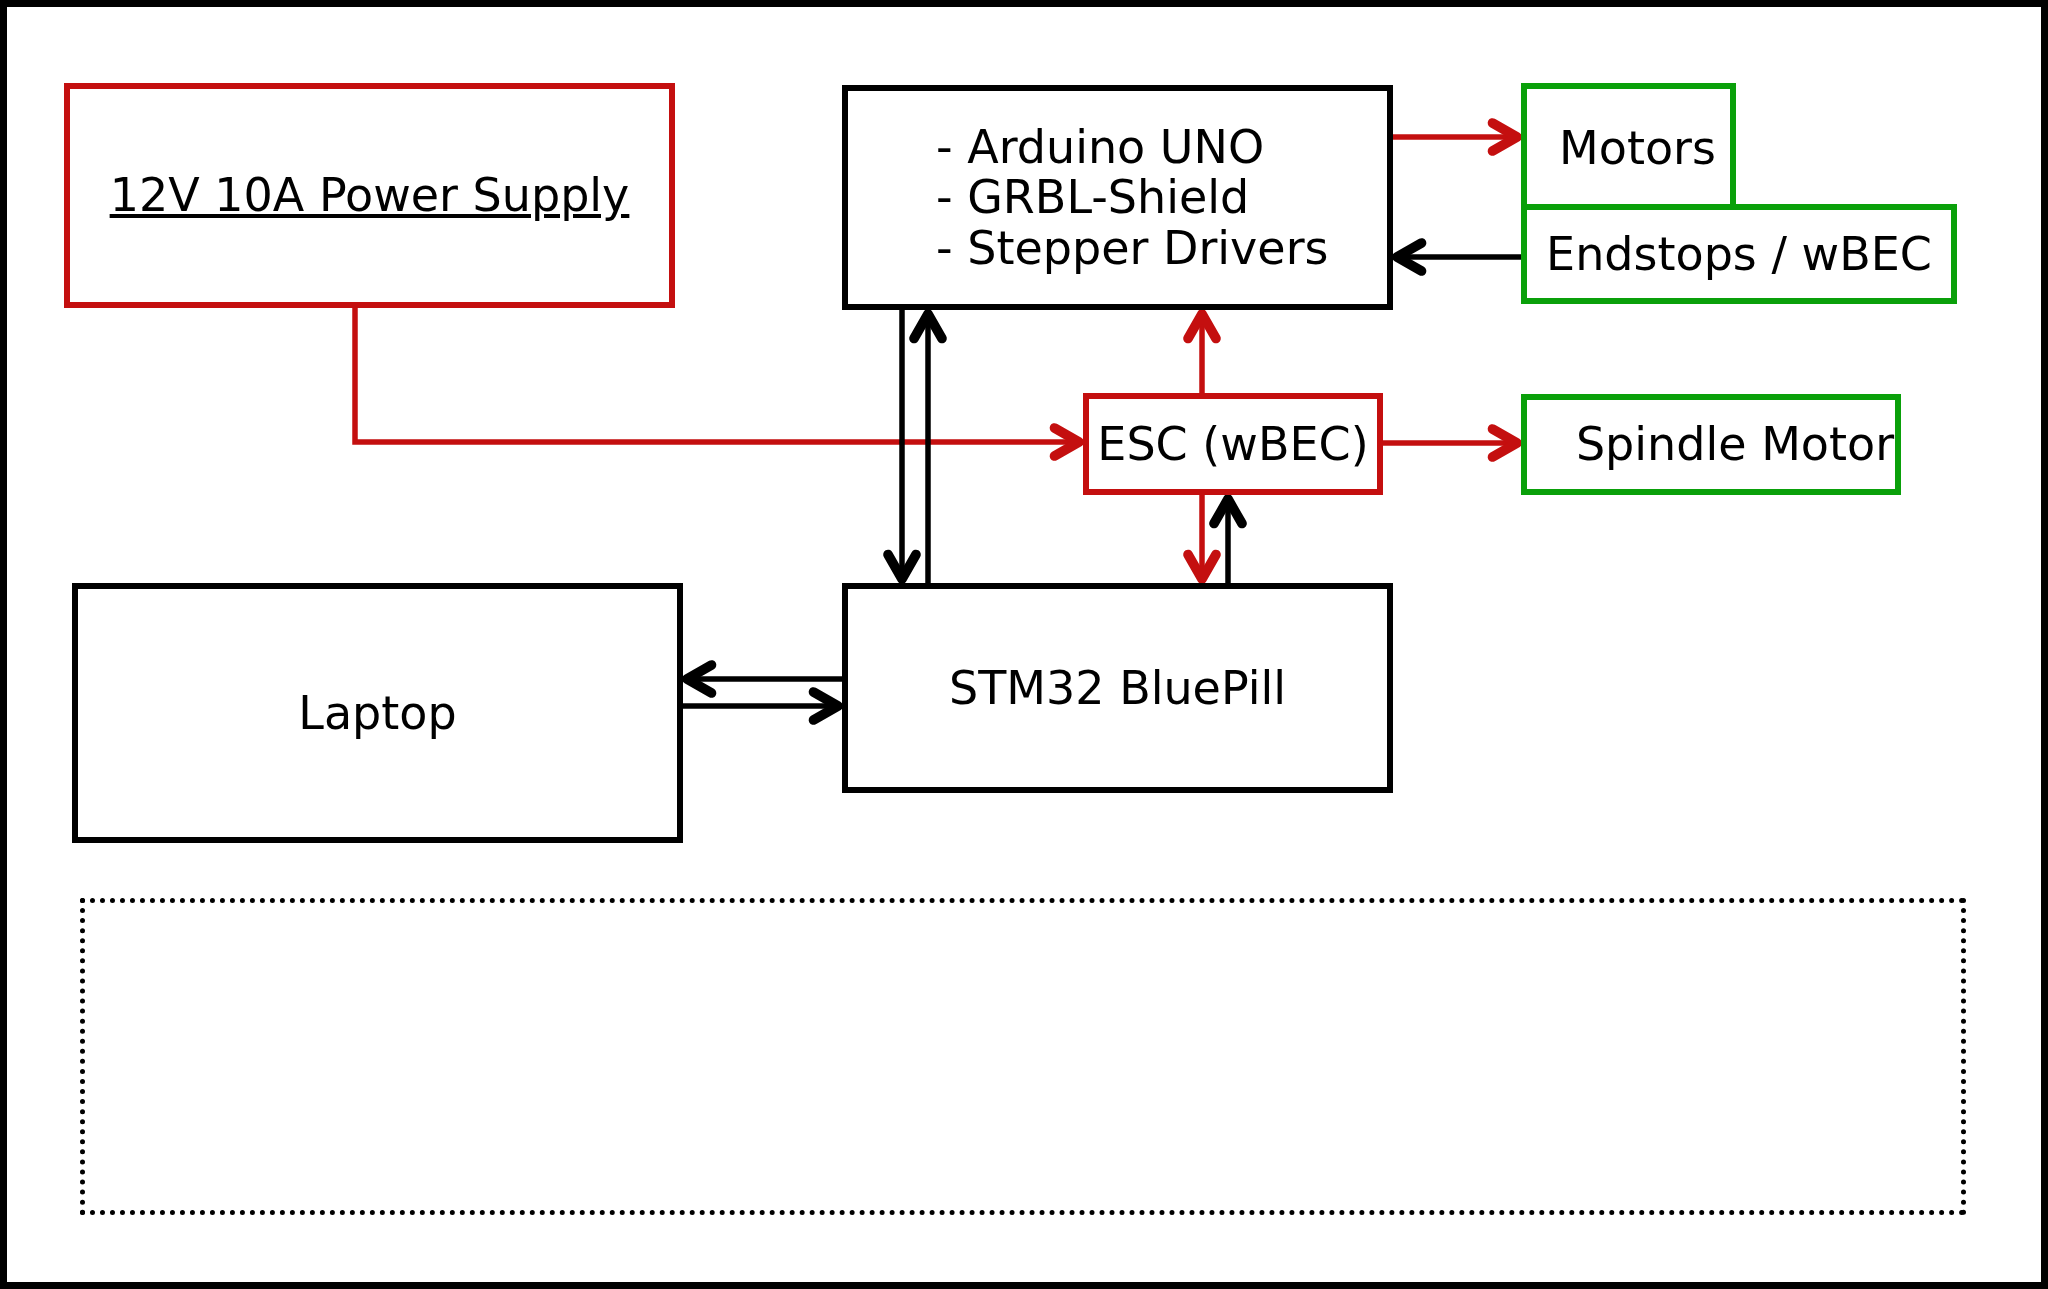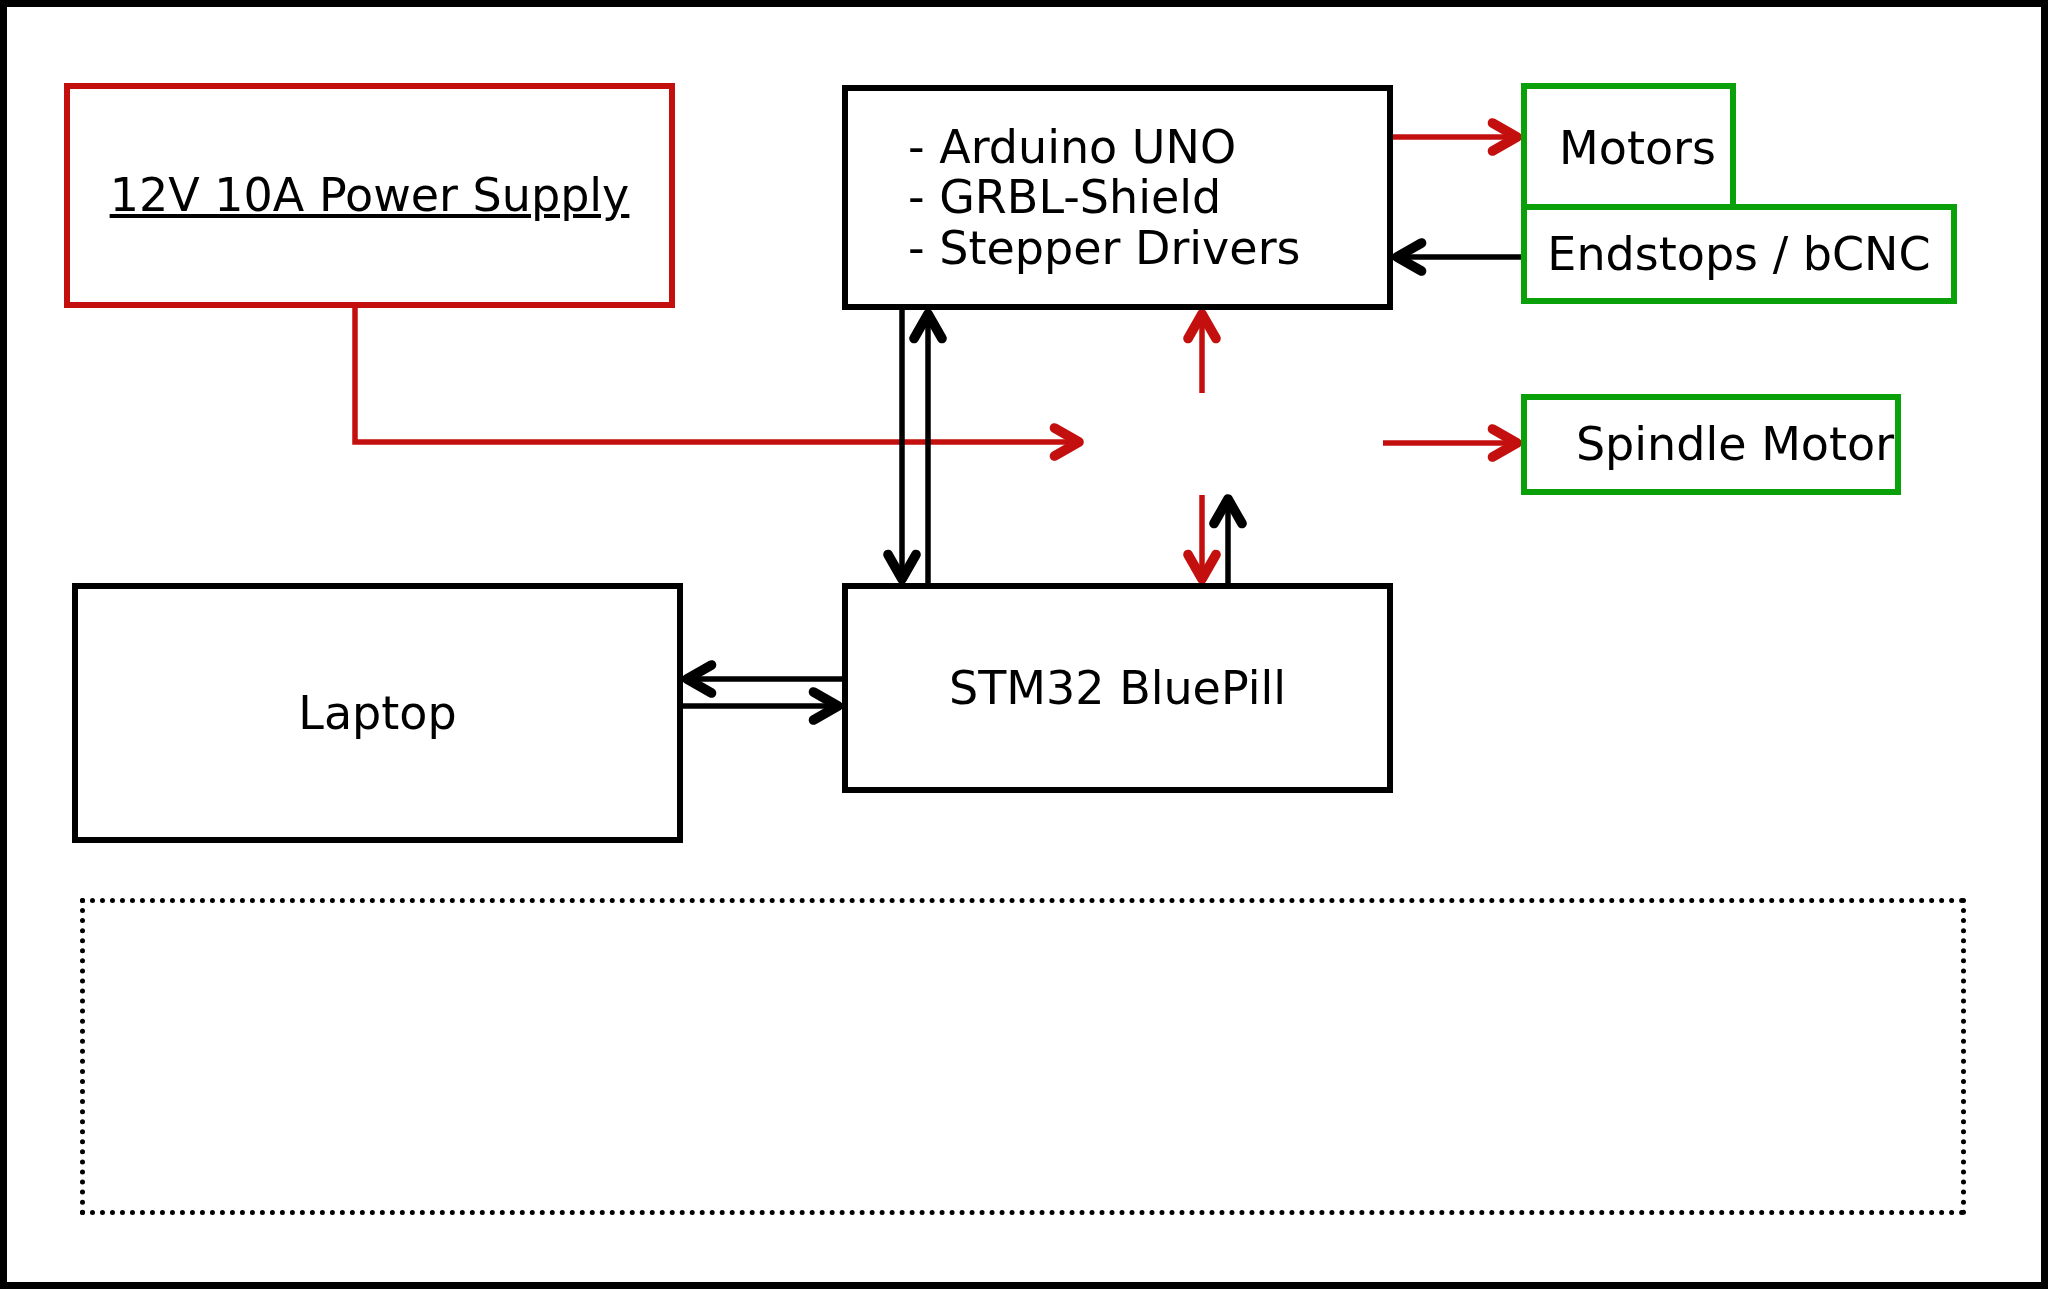--- a/index.html
+++ b/index.html
@@ -22,21 +22,21 @@
   .wires path.k{stroke:#000000;}
   .wires path.r{stroke:#c40f0f;}
   .node{
     position:absolute;box-sizing:border-box;background:#ffffff;
     display:flex;flex-direction:column;align-items:center;justify-content:center;
     text-align:center;font-size:46px;line-height:1.1;white-space:nowrap;
   }
   .node.ctrl{border:6px solid #000000;}
   .node.pwr{border:6px solid #c40f0f;}
   .node.mech{border:6px solid #0aa00a;}
-  .node.left-text{align-items:flex-start;text-align:center;padding-left:60px;}
+  .node.left-text{align-items:flex-start;text-align:center;padding-left:88px;}
   .legend{
     position:absolute;box-sizing:border-box;
     border:5px dotted #000;
   }
 </style>
 </head>
 <body>
 
 <div class="canvas">
 
@@ -71,23 +71,26 @@
     <span>- Arduino UNO</span>
     <span>- GRBL-Shield</span>
     <span>- Stepper Drivers</span>
   </div>
 
   <div class="node mech" style="left:1521px;top:83px;width:215px;height:130px;padding-left:18px;">
     <span>Motors</span>
   </div>
 
   <div class="node mech" style="left:1521px;top:204px;width:436px;height:100px;">
-    <span>Endstops / bCNC</span>
+    <span>Endstops / wBEC</span>
   </div>
 
+  <div class="node pwr" style="left:1083px;top:393px;width:300px;height:102px;">
+    <span>ESC (wBEC)</span>
+  </div>
 
   <div class="node mech" style="left:1521px;top:394px;width:380px;height:101px;padding-left:48px;">
     <span>Spindle Motor</span>
   </div>
 
   <div class="node ctrl" style="left:72px;top:583px;width:611px;height:260px;">
     <span>Laptop</span>
   </div>
 
   <div class="node ctrl" style="left:842px;top:583px;width:551px;height:210px;">

